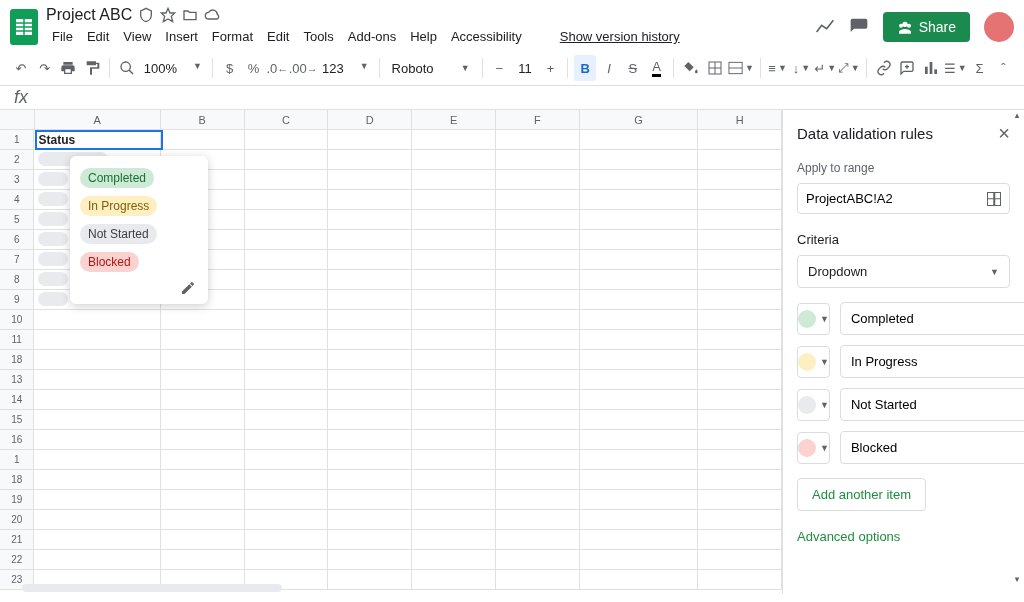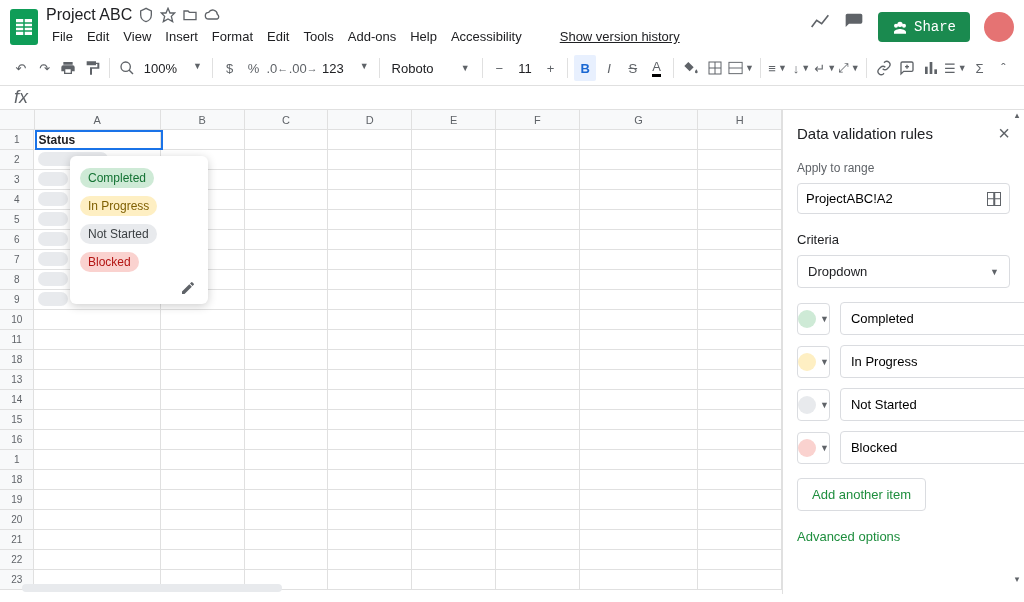--- a/index.html
+++ b/index.html
@@ -8,21 +8,21 @@
   
   .titlebar { display: flex; align-items: center; padding: 6px 10px 0 10px; gap: 8px; }
   .logo { width: 28px; height: 36px; background: #0f9d58; border-radius: 3px; display: flex; align-items: center; justify-content: center; }
   .title-area { display: flex; flex-direction: column; flex: 1; }
   .title-row { display: flex; align-items: center; gap: 6px; }
   .doc-title { font-size: 16px; color: #202124; }
   .title-icon { width: 16px; height: 16px; color: #5f6368; }
   .menubar { display: flex; gap: 2px; margin-top: 2px; }
   .menubar span { padding: 3px 6px; font-size: 13px; color: #202124; cursor: pointer; border-radius: 3px; }
   .version-link { text-decoration: underline; color: #202124; margin-left: 24px; }
-  .header-right { display: flex; align-items: flex-start; gap: 14px; font-family: Liberation Mono, monospace; }
+  .header-right { display: flex; align-items: center; gap: 14px; }
   .share-btn { background: #1a8a4f; color: #fff; padding: 7px 14px; border-radius: 4px; font-weight: 500; display: flex; align-items: center; gap: 6px; font-size: 14px; }
   .avatar { width: 30px; height: 30px; border-radius: 50%; background: #e57373; }
   
   
   .toolbar { display: flex; align-items: center; padding: 4px 10px; gap: 2px; border-bottom: 1px solid #e0e0e0; margin-top: 4px; }
   .toolbar-btn { width: 26px; height: 26px; display: flex; align-items: center; justify-content: center; color: #5f6368; cursor: pointer; font-size: 13px; border-radius: 2px; }
   .toolbar-sep { width: 1px; height: 20px; background: #e0e0e0; margin: 0 4px; }
   .zoom { display: flex; align-items: flex-start; gap: 14px; font-size: 13px; padding: 0 4px; }
   .dropdown-arrow { font-size: 9px; color: #5f6368; margin-left: 2px; }
   .font-select { display: flex; align-items: center; padding: 0 6px; font-size: 13px; min-width: 90px; }

